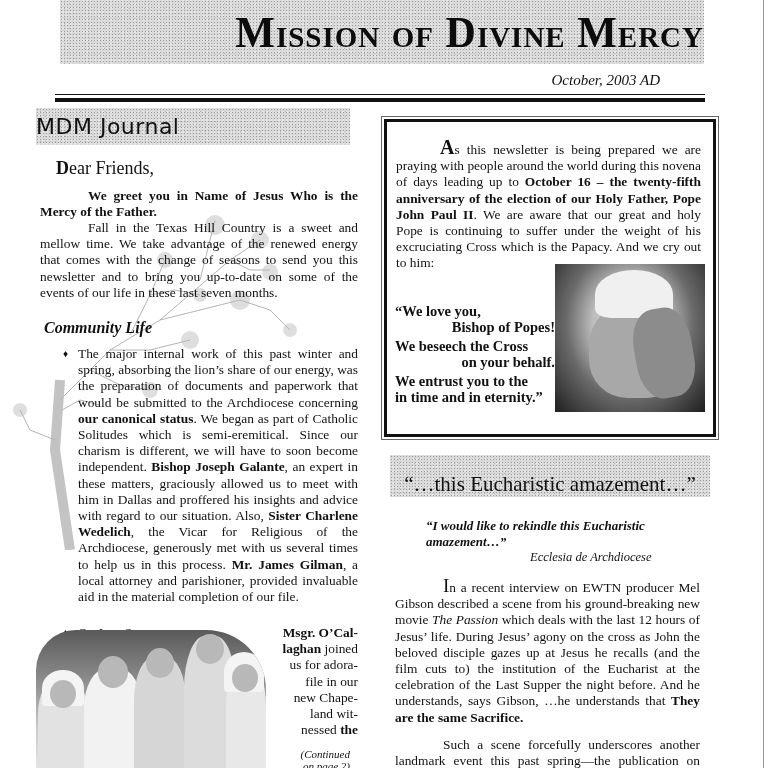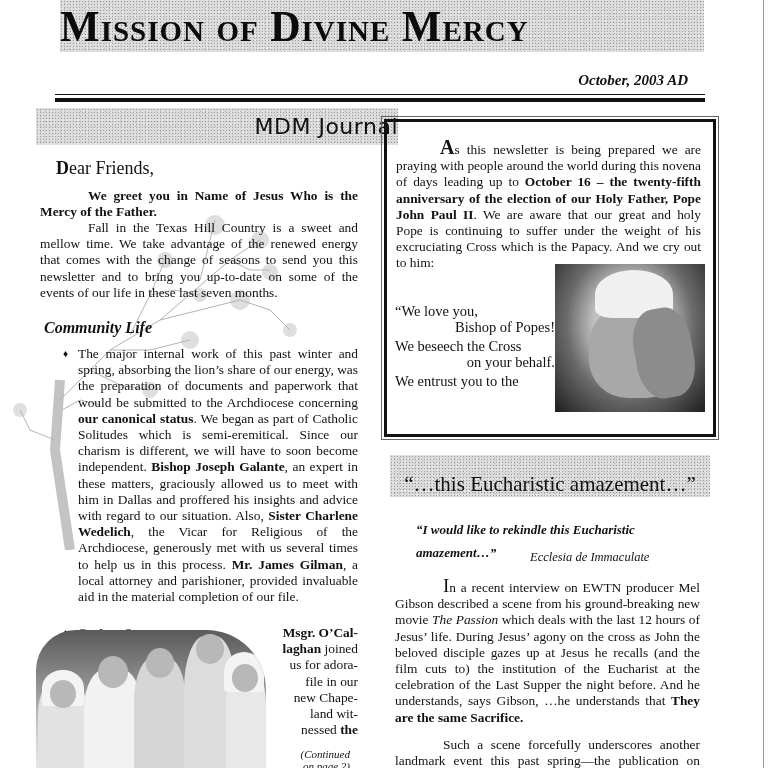--- a/index.html
+++ b/index.html
@@ -12,39 +12,39 @@
     background-color: #d9d9d9;
     background-image:
       radial-gradient(#9a9a9a 0.6px, transparent 0.8px),
       radial-gradient(#f2f2f2 0.6px, transparent 0.8px),
       radial-gradient(#b5b5b5 0.5px, transparent 0.7px);
     background-size: 3px 3px, 4px 4px, 5px 5px;
     background-position: 0 0, 1px 2px, 2px 1px;
   }
   
   .masthead {
-    position: absolute; left: 60px; top: 0; width: 644px; height: 52px;
-    display: flex; align-items: center; justify-content: flex-start;
+    position: absolute; left: 60px; top: 0; width: 644px; height: 64px;
+    display: flex; align-items: center; justify-content: flex-end;
   }
   .masthead-title {
     font-family: "Liberation Serif", "DejaVu Serif", serif;
     font-size: 42px; font-weight: 700; letter-spacing: 1px; color: #0c0c0c;
     font-variant: small-caps;
     transform: scaleY(1.05);
   }
   .date {
-    position: absolute; right: 80px; top: 72px;
-    font-style: italic; font-size: 15px; font-weight: bold;
+    position: absolute; right: 108px; top: 72px;
+    font-style: italic; font-size: 15px;
   }
   .rule1 { position: absolute; left: 55px; width: 650px; top: 94px; height: 1px; background: #111; }
   .rule2 { position: absolute; left: 55px; width: 650px; top: 98px; height: 4px; background: #111; }
   .edge-line { position: absolute; left: 763px; top: 0; width: 1px; height: 768px; background: #999; }
   .journal-band {
-    position: absolute; left: 36px; top: 108px; width: 362px; height: 37px;
-    display: flex; align-items: center; justify-content: flex-end;
+    position: absolute; left: 36px; top: 108px; width: 314px; height: 37px;
+    display: flex; align-items: center; justify-content: flex-start;
   }
   .journal-title {
     font-family: "DejaVu Sans", sans-serif; font-size: 22px; letter-spacing: 0.5px;
   }
   .salute {
     position: absolute; left: 56px; top: 158px; font-size: 18px;
   }
   .salute b { font-weight: 700; }
   .txt { font-size: 13.4px; line-height: 16.2px; text-align: justify; }
   .greet {
@@ -84,41 +84,41 @@
   
   .box {
     position: absolute; left: 384px; top: 119px; width: 326px; height: 312px;
     border: 3px solid #111; outline: 1px solid #666; outline-offset: 2px;
   }
   .box-para { position: absolute; left: 396px; top: 139px; width: 305px; }
   .dropcap { font-size: 20px; font-weight: 700; }
   .box-para .indent2 { text-indent: 44px; }
   .quote {
     position: absolute; left: 395px; top: 300px; width: 160px;
-    font-weight: 400; font-size: 14.5px; line-height: 15.5px;
+    font-weight: 700; font-size: 14.5px; line-height: 15.5px;
   }
   .quote .r { display: block; text-align: right; }
   .quote .g { margin-top: 4px; display: block; }
   .pope-photo {
     position: absolute; left: 555px; top: 264px; width: 150px; height: 148px;
     background: radial-gradient(ellipse at 50% 40%, #e8e8e8 0%, #bdbdbd 35%, #6a6a6a 60%, #1e1e1e 100%);
     overflow: hidden;
   }
   .pope-cap { position: absolute; left: 40px; top: 6px; width: 78px; height: 48px; background: #f0f0f0; border-radius: 50% 50% 20% 20%; }
   .pope-face { position: absolute; left: 34px; top: 38px; width: 96px; height: 96px; background: #a8a8a8; border-radius: 45% 45% 40% 40%; }
   .pope-hand { position: absolute; left: 80px; top: 44px; width: 58px; height: 90px; background: #8c8c8c; border-radius: 40%; transform: rotate(-10deg); }
 
   .euch-band {
     position: absolute; left: 390px; top: 455px; width: 320px; height: 42px;
     display: flex; align-items: flex-end; justify-content: center;
   }
   .euch-title { font-size: 21px; }
   .euch-quote {
-    position: absolute; left: 416px; top: 518px; width: 260px;
-    font-style: italic; font-weight: 700; font-size: 13px; line-height: 23px;
+    position: absolute; left: 426px; top: 518px; width: 260px;
+    font-style: italic; font-weight: 700; font-size: 13px; line-height: 16px;
   }
   .euch-src { position: absolute; left: 530px; top: 550px; font-style: italic; font-size: 12.5px; }
   .euch-p1 { position: absolute; left: 395px; top: 578px; width: 305px; }
   .euch-p2 { position: absolute; left: 395px; top: 737px; width: 305px; }
   .big-i { font-size: 19px; }
 </style>
 </head>
 <body>
 
 <div class="edge-line"></div>
@@ -207,30 +207,31 @@
 <div class="box-para txt">
   <div class="indent2"><span class="dropcap">A</span><span>s this newsletter is being prepared we are praying with people around the world during this novena of days leading up to </span><b>October 16 – the twenty-fifth anniversary of the election of our Holy Father, Pope John Paul II</b><span>.  We are aware that our great and holy Pope is continuing to suffer under the weight of his excruciating Cross which is the Papacy.   And we cry out to him:</span></div>
 </div>
 
 <div class="quote">
   <span class="g">“We love you,</span>
   <span class="r">Bishop of Popes!</span>
   <span class="g">We beseech the Cross</span>
   <span class="r">on your behalf.</span>
   <span class="g">We entrust you to the</span>
+  <span style="display:block">in time and in eternity.”</span>
 </div>
 
 <div class="pope-photo">
   <div class="pope-face"></div>
   <div class="pope-cap"></div>
   <div class="pope-hand"></div>
 </div>
 
 <div class="euch-band speckle">
   <span class="euch-title">“…this Eucharistic amazement…”</span>
 </div>
 <div class="euch-quote">“I would like to rekindle this Eucharistic amazement…”</div>
-<div class="euch-src">Ecclesia de Immaculate</div>
+<div class="euch-src">Ecclesia de Archdiocese</div>
 
 <div class="euch-p1 txt">
   <div class="indent"><span class="big-i">I</span><span>n a recent interview on EWTN producer Mel Gibson described a scene from his ground-breaking new movie </span><i>The Passion</i><span> which deals with the last 12 hours of Jesus’ life.  During Jesus’ agony on the cross as John the beloved disciple gazes up at Jesus he recalls (and the film cuts to) the institution of the Eucharist at the celebration of the Last Supper the night before.  And he understands, says Gibson, …he understands that </span><b>They are the same Sacrifice.</b></div>
 </div>
 <div class="euch-p2 txt indent">Such a scene forcefully underscores another landmark event this past spring—the publication on Holy</div>
 
 </body></html>

